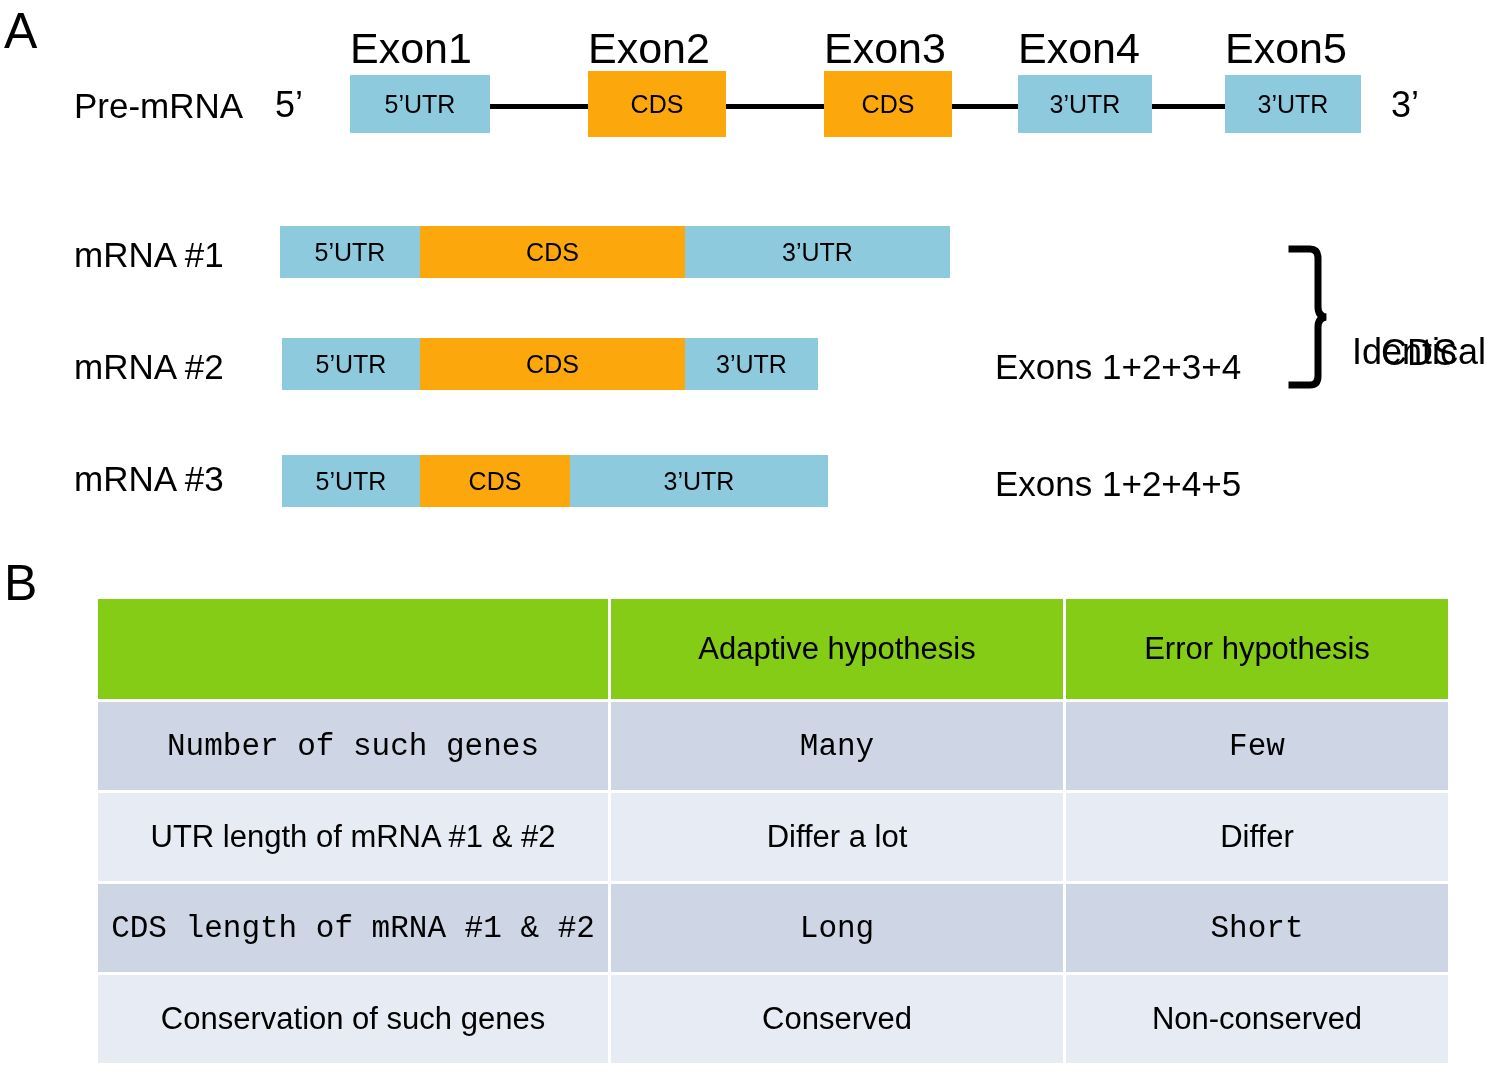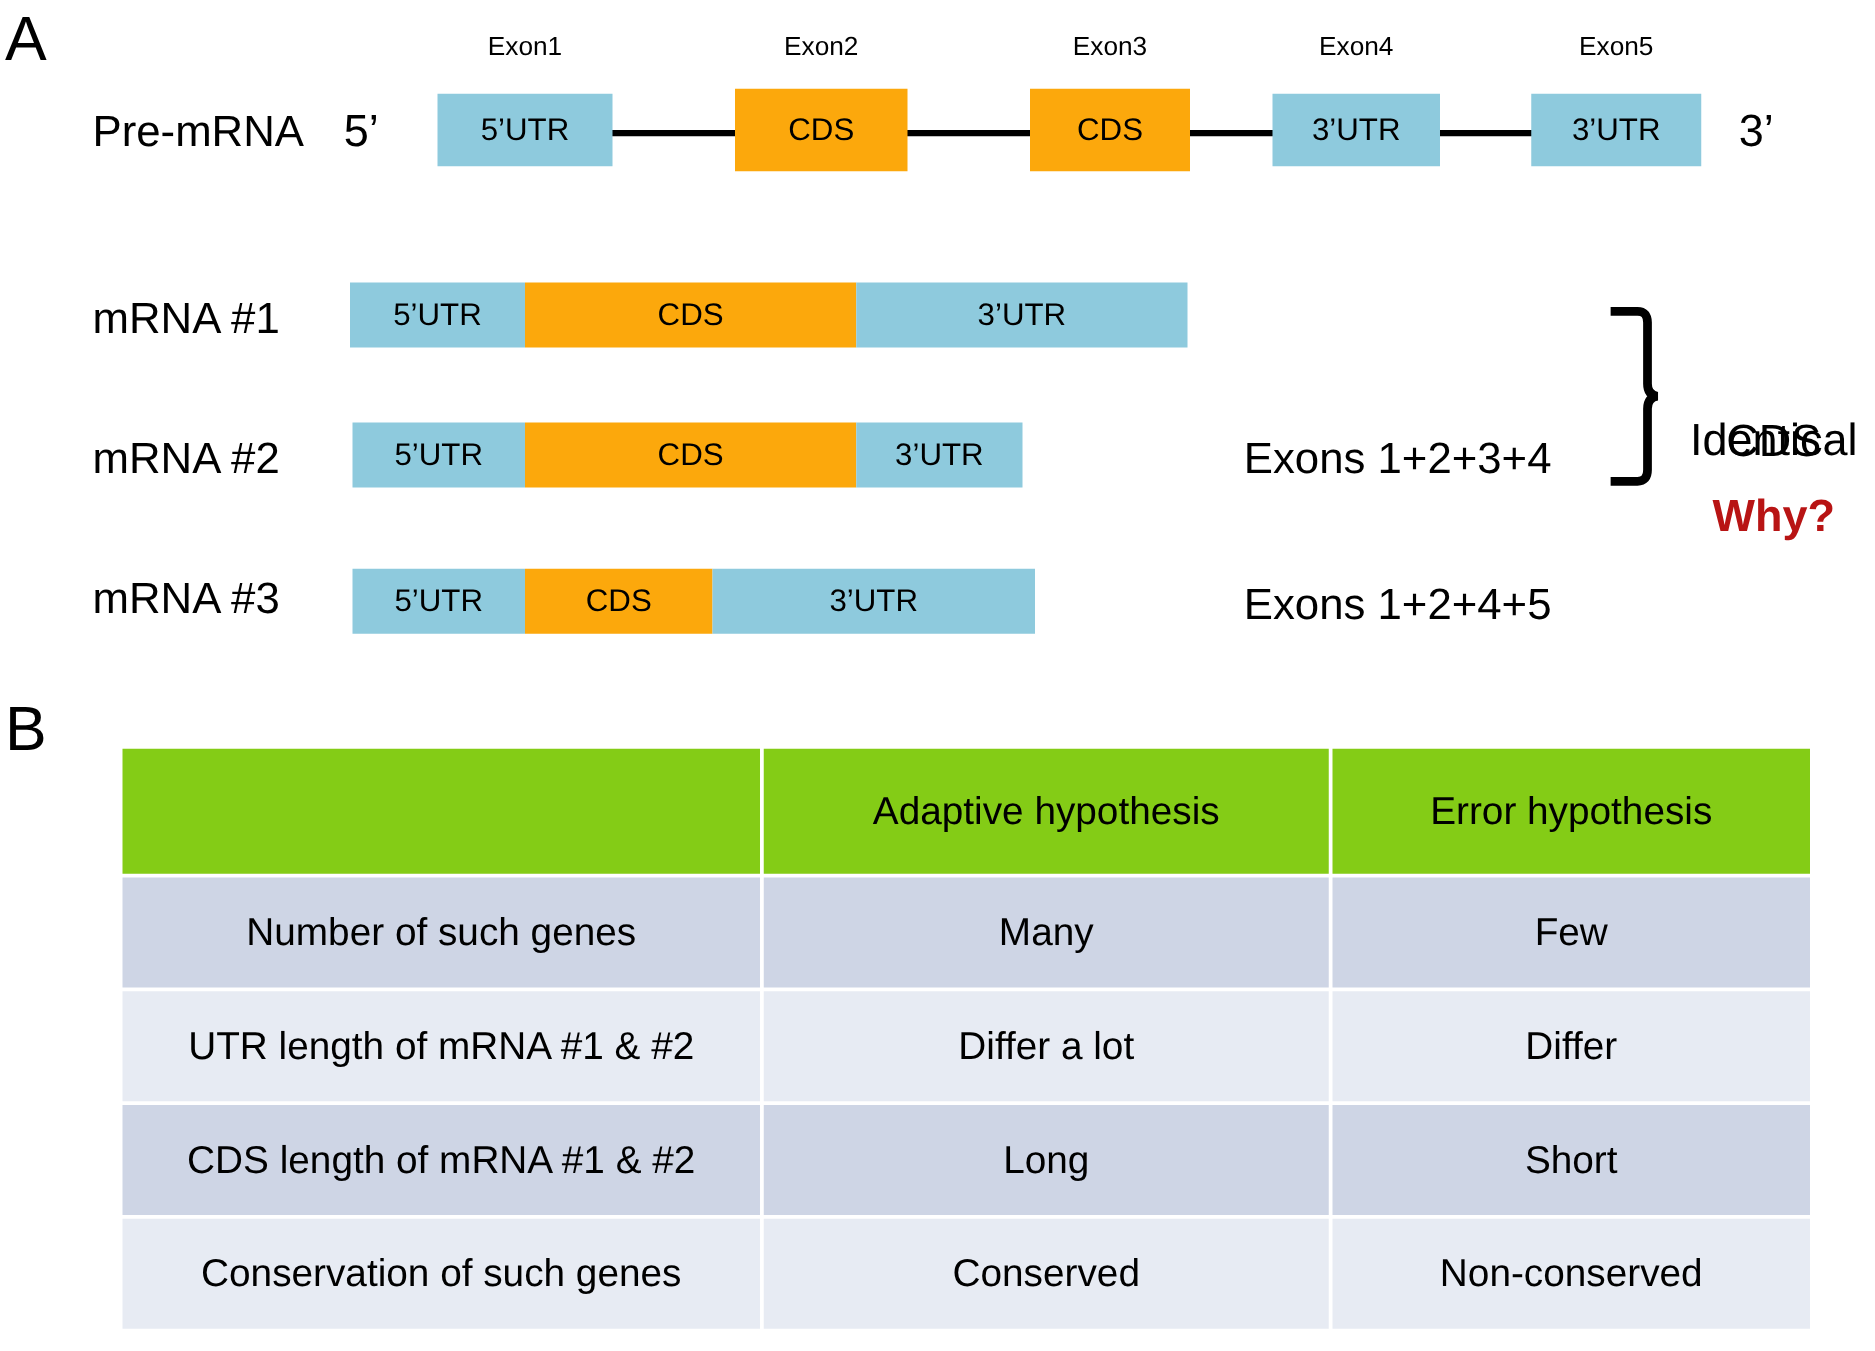--- a/index.html
+++ b/index.html
@@ -42,23 +42,23 @@
   
   .end-marker {
     font-size: 36px;
     line-height: 1;
     white-space: nowrap;
     color: #000;
   }
 
   
   .exon-caption {
-    font-size: 21px;
-    line-height: 1;
-    text-align: center;
+    font-size: 43px;
+    line-height: 1;
+    text-align: left;
     white-space: nowrap;
     color: #000;
   }
 
   
   .seg {
     position: absolute;
     display: flex;
     align-items: center;
     justify-content: center;
@@ -120,21 +120,21 @@
     white-space: nowrap;
     border: 0;
   }
   #hypothesis-table thead th {
     background: #84cc16;
     height: 100px;
   }
   #hypothesis-table tbody td {
     height: 88px;
   }
-  #hypothesis-table tbody tr.shade-dark td { background: #ced5e5; }
+  #hypothesis-table tbody tr.shade-dark td { background: #ced5e5; font-family: Liberation Mono, monospace; }
   #hypothesis-table tbody tr.shade-light td { background: #e7ebf3; }
 </style>
 </head>
 <body>
 
 <div id="figure">
 
   <div class="abs panel-letter" style="left:4px; top:6px;">A</div>
 
   <div class="abs row-label" style="left:74px; top:88px;">Pre-mRNA</div>
@@ -175,21 +175,20 @@
   <div class="seg cds" style="left:420px; top:455px; width:150px; height:52px;">CDS</div>
   <div class="seg utr" style="left:570px; top:455px; width:258px; height:52px;">3’UTR</div>
   <div class="abs exon-list" style="left:995px; top:466px;">Exons 1+2+4+5</div>
 
   <svg class="bracket" style="left:1288px; top:244px;" width="46" height="146" viewBox="0 0 46 146">
     <path d="M 4 5 L 22 5 Q 30 5 30 14 L 30 63 Q 30 72 38 73 Q 30 74 30 83 L 30 132 Q 30 141 22 141 L 4 141" fill="none" stroke="#000000" stroke-width="7" stroke-linecap="square" stroke-linejoin="miter"></path>
   </svg>
 
   <div class="abs annot" style="left:1340px; top:283px; width:158px;margin-top:48px;">Identical</div>
   <div class="abs annot" style="left:1340px; top:332px; width:158px;">CDS</div>
-  <div class="abs annot why" style="left:1340px; top:392px; width:158px; color:#b81414;">Why?</div>
 
   <div class="abs panel-letter" style="left:4px; top:558px;">B</div>
 
   <table id="hypothesis-table" style="left:95px; top:596px; width:1356px;">
     <colgroup>
       <col style="width:510px;">
       <col style="width:452px;">
       <col style="width:382px;">
     </colgroup>
     <thead>

